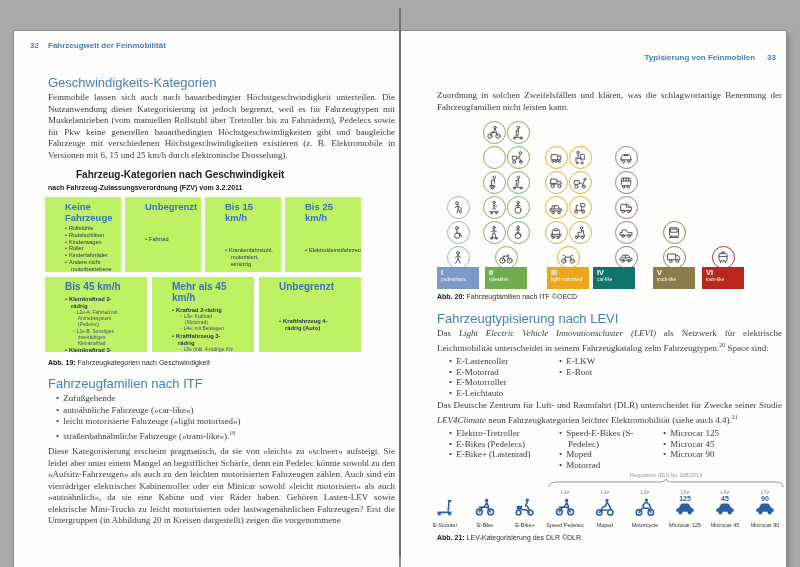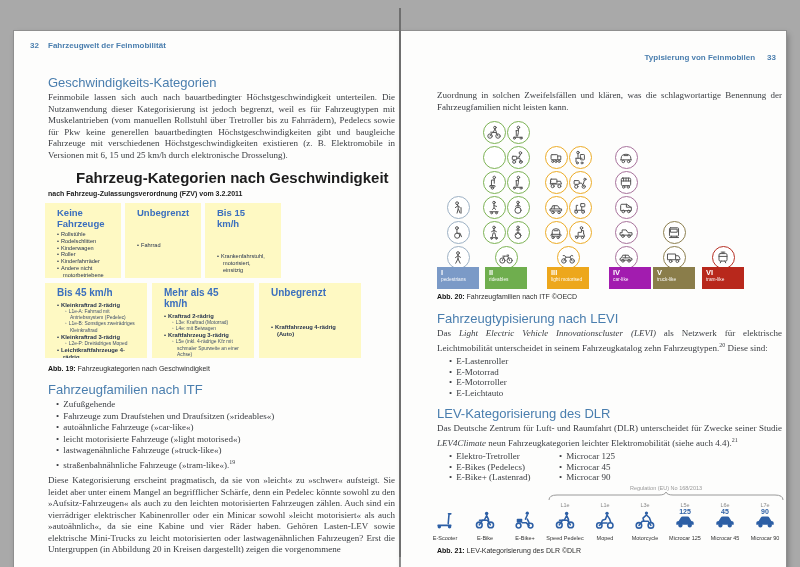--- a/index.html
+++ b/index.html
@@ -12,31 +12,31 @@
   .spine{position:absolute;top:8px;left:399px;width:2px;height:549px;background:#6f6f6f;}
   
   .runhead{display:flex;align-items:baseline;font-size:8px;font-weight:bold;color:#4a7eae;height:11px;}
   .page-left .runhead{margin-left:-18px;}
   .rh-num{width:18px;}
   .page-right .runhead{justify-content:flex-end;gap:12px;padding-right:6px;}
   
   .h-blue{font-size:13px;color:#4a7eae;font-weight:normal;margin:0;}
   p.body{font-family:"Liberation Serif",serif;font-size:9px;line-height:11.5px;color:#3a3d42;
          text-align:justify;margin:2px 0 0 0;}
-  .fig-title{font-size:15px;font-weight:bold;color:#1c1c1c;margin-top:8px;padding-left:28px;}
+  .fig-title{font-size:10px;font-weight:bold;color:#1c1c1c;margin-top:8px;padding-left:28px;}
   .fig-sub{font-size:7px;font-weight:bold;color:#1c1c1c;margin-top:4px;}
   .caption{font-size:7px;color:#2e2e2e;margin-top:7px;}
   .caption b{color:#151515;}
   sup{font-size:6px;}
   
   .t-wrap{margin-left:-3px;width:316px;}
   .t-row{display:grid;gap:4px;margin-top:6px;}
   .t-row1{grid-template-columns:repeat(4,1fr);}
   .t-row2{grid-template-columns:repeat(3,1fr);gap:5px;margin-top:5px;}
-  .t-cell{background:#fef9c3;height:75px;padding:4px 12px;overflow:hidden;box-sizing:border-box;}
+  .t-cell{background:#bef264;height:75px;padding:4px 20px;overflow:hidden;box-sizing:border-box;}
   .t-h1{font-size:9.5px;font-weight:bold;color:#3b6fbe;}
   .t-h2{font-size:10px;font-weight:bold;color:#3b6fbe;}
   ul.t-list{list-style:none;margin:2px 0 0 0;padding:0;}
   ul.t-list.centered{margin-top:24px;}
   .t-list li{font-size:5.6px;line-height:6.8px;color:#26334d;padding-left:6px;text-indent:-6px;}
   .t-list li::before{content:"•";margin-right:2px;}
   ul.t-list2{list-style:none;margin:4px 0 0 0;padding:0;}
   ul.t-list2.centered{margin-top:26px;}
   .t-list2 li.g{font-size:5.8px;line-height:7px;font-weight:bold;color:#26334d;padding-left:6px;text-indent:-6px;}
   .t-list2 li.g::before{content:"•";margin-right:2px;}
@@ -115,20 +115,26 @@
           <ul class="t-list centered">
               <li>Fahrrad</li>
             </ul>
         </div>
         <div class="t-cell">
           <div class="t-h1">Bis 15 km/h</div>
           <ul class="t-list centered">
               <li>Krankenfahrstuhl, motorisiert, einsitzig</li>
             </ul>
         </div>
+        <div class="t-cell">
+          <div class="t-h1">Bis 25 km/h</div>
+          <ul class="t-list centered">
+              <li>Elektrokleinstfahrzeuge</li>
+            </ul>
+        </div>
       </div>
       <div class="t-row t-row2">
         <div class="t-cell">
           <div class="t-h2">Bis 45 km/h</div>
           <ul class="t-list2">
             <li class="g">Kleinkraftrad 2-rädrig</li>
             <li class="s">L1e-A: Fahrrad mit Antriebssystem (Pedelec)</li>
             <li class="s">L1e-B: Sonstiges zweirädriges Kleinkraftrad</li>
             <li class="g">Kleinkraftrad 3-rädrig</li>
             <li class="s">L2e-P: Dreirädriges Moped</li>
@@ -155,24 +161,22 @@
           </ul>
         </div>
       </div>
     </div>
 
     <div class="caption"><b>Abb. 19:</b><span> Fahrzeugkategorien nach Geschwindigkeit</span></div>
 
     <h2 class="h-blue" style="margin-top:10px">Fahrzeugfamilien nach ITF</h2>
     <ul class="itf">
       <li>Zufußgehende</li>
-      <li>Fahrzeuge zum Draufstehen und Draufsitzen (»rideables«)</li>
       <li>autoähnliche Fahrzeuge (»car-like«)</li>
       <li>leicht motorisierte Fahrzeuge (»light motorised«)</li>
-      <li>lastwagenähnliche Fahrzeuge (»truck-like«)</li>
       <li><span>straßenbahnähnliche Fahrzeuge (»tram-like«).</span><sup>19</sup></li>
     </ul>
     <p class="body" style="margin-top:4px">Diese Kategorisierung erscheint pragmatisch, da sie von »leicht« zu »schwer« aufsteigt. Sie leidet aber unter einem Mangel an begrifflicher Schärfe, denn ein Pedelec könnte sowohl zu den »Aufsitz-Fahrzeugen« als auch zu den leichten motorisierten Fahrzeugen zählen. Auch sind ein vierrädriger elektrischer Kabinenroller oder ein Minicar sowohl »leicht motorisiert« als auch »autoähnlich«, da sie eine Kabine und vier Räder haben. Gehören Lasten-LEV sowie elektrische Mini-Trucks zu leicht motorisierten oder lastwagenähnlichen Fahrzeugen? Erst die Untergruppen (in Abbildung 20 in Kreisen dargestellt) zeigen die vorgenommene</p>
   </div>
 
   <div class="page page-right">
     <div class="runhead">
       <span>Typisierung von Feinmobilen</span>
       <span>33</span>
     </div>
@@ -398,21 +402,21 @@
             <circle cx="16.6" cy="16.6" r="2"></circle>
           </svg>
         </div>
         <div class="itf-circle" style="left: 213.5px; top: 125px; border-color: rgb(168, 115, 156);">
           <svg viewBox="0 0 24 24">
             <path d="M3 14.6v-1.8l2.2-1 2-4h8.2l2.8 4 2.8 1v1.8zM11 7.8v4M7.2 11.8h10"></path>
             <circle cx="7.4" cy="16.2" r="2"></circle>
             <circle cx="16.6" cy="16.2" r="2"></circle>
           </svg>
         </div>
-        <div class="itf-label" style="left: 208px; background: #a21caf;">
+        <div class="itf-label" style="left: 192px; background: #0f766e;">
           <div class="itf-num">IV</div>
           <div class="itf-name">car-like</div>
         </div>
         <div class="itf-circle" style="left: 261.5px; top: 100px; border-color: rgb(141, 128, 80);">
           <svg viewBox="0 0 24 24">
             <rect x="5.2" y="4.2" width="13.6" height="12.6" rx="1.4"></rect>
             <rect x="7.2" y="6.2" width="9.6" height="4.6"></rect>
             <path d="M5.2 18.8h13.6M8 16.8v2M16 16.8v2"></path>
           </svg>
         </div>
@@ -436,39 +440,47 @@
           </svg>
         </div>
         <div class="itf-label" style="left: 301px; background: rgb(184, 40, 28);">
           <div class="itf-num">VI</div>
           <div class="itf-name">tram-like</div>
         </div>
       </div>
     <div class="caption" style="margin-top:4px"><b>Abb. 20:</b><span> Fahrzeugfamilien nach ITF ©OECD</span></div>
 
     <h2 class="h-blue" style="margin-top:11px">Fahrzeugtypisierung nach LEVI</h2>
-    <p class="body"><span>Das </span><i>Light Electric Vehicle Innovationscluster (LEVI)</i><span> als Netzwerk für elektrische Leichtmobilität unterscheidet in seinem Fahrzeugkatalog zehn Fahrzeugtypen.</span><sup>20</sup><span> Diese sind:</span></p>
+    <p class="body"><span>Das </span><i>Light Electric Vehicle Innovationscluster (LEVI)</i><span> als Netzwerk für elektrische Leichtmobilität unterscheidet in seinem Fahrzeugkatalog zehn Fahrzeugtypen.</span><sup>20</sup><span> Space sind:</span></p>
     <div class="cols3">
       <ul>
         <li>E-Lastenroller</li>
         <li>E-Motorrad</li>
         <li>E-Motorroller</li>
         <li>E-Leichtauto</li>
       </ul>
+      <ul>
+        <li>E-LKW</li>
+        <li>E-Boot</li>
+      </ul>
     </div>
 
-    <h2 class="h-blue" style="margin-top:8px">LEV-Kategorisierung des DLR</h2>
     <p class="body"><span>Das Deutsche Zentrum für Luft- und Raumfahrt (DLR) unterscheidet für Zwecke seiner Studie </span><i>LEV4Climate</i><span> neun Fahrzeugkategorien leichter Elektromobilität (siehe auch 4.4).</span><sup>21</sup></p>
     <div class="cols3">
       <ul>
         <li>Elektro-Tretroller</li>
         <li>E-Bikes (Pedelecs)</li>
         <li>E-Bike+ (Lastenrad)</li>
       </ul>
       <ul>
+        <li>Speed-E-Bikes (S-Pedelec)</li>
+        <li>Moped</li>
+        <li>Motorrad</li>
+      </ul>
+      <ul>
         <li>Microcar 125</li>
         <li>Microcar 45</li>
         <li>Microcar 90</li>
       </ul>
     </div>
 
     <div class="fig-block" id="dlr-fig">
       <div class="brace-wrap">
         <div class="brace-label">Regulation (EU) No 168/2013</div>
         <svg viewBox="0 0 238 8">

